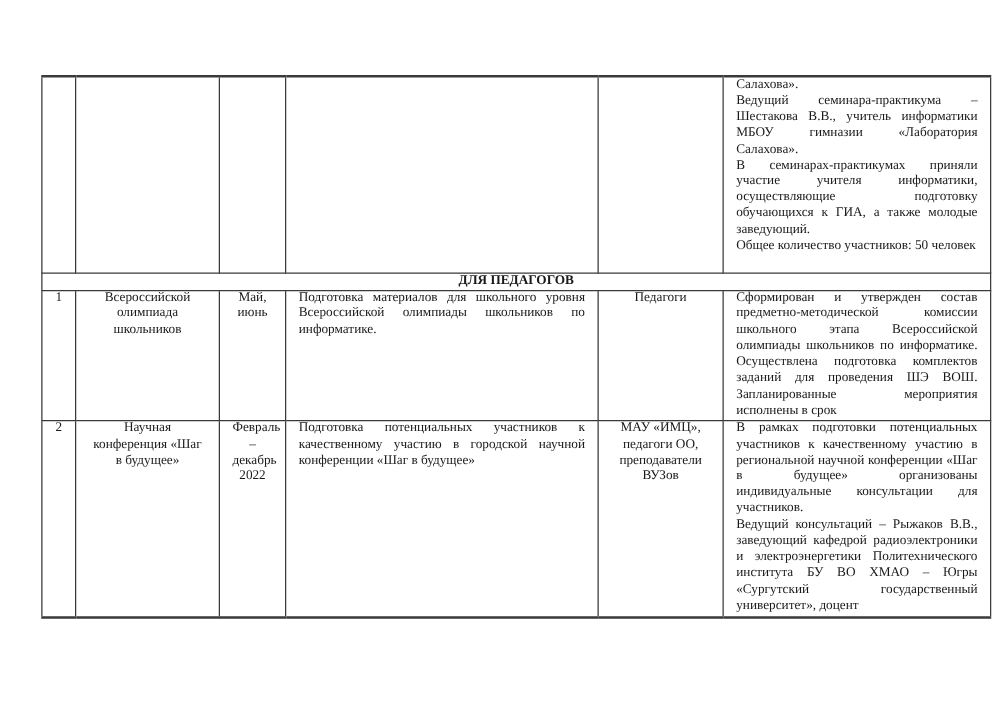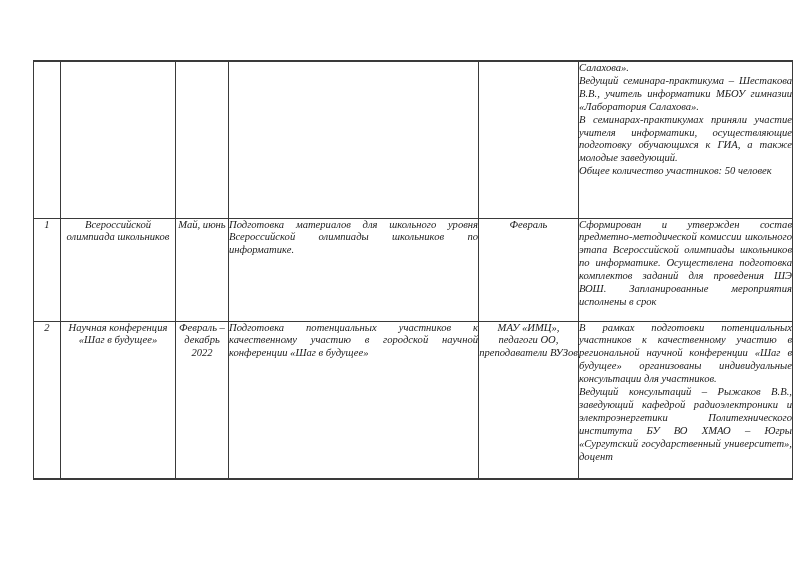--- a/index.html
+++ b/index.html
@@ -1,21 +1,21 @@
 <!DOCTYPE html>
 <html><head>
 <meta charset="utf-8">
 <style>
   html, body { margin: 0; padding: 0; background: #ffffff; }
   body { width: 800px; height: 566px; position: relative; overflow: hidden;
          font-family: "Liberation Serif", "DejaVu Serif", serif; color: #1a1a1a; }
   .page { position: absolute; left: 0; top: 0; width: 800px; height: 566px; background: #fff; }
   table.doc { position: absolute; left: 33px; top: 60px; width: 759px;
               border-collapse: collapse; table-layout: fixed; font-size: 10.6px; line-height: 12.9px; }
-  table.doc td { border: 1px solid #3a3a3a; vertical-align: top; padding: 0 0; font-style: italic; }
+  table.doc td { border: 1px solid #3a3a3a; vertical-align: top; padding: 0 10px; }
   table.doc tr.top-border td { border-top: 2px solid #3a3a3a; }
   .c { text-align: center; }
   .j { text-align: justify; text-align-last: left; }
   .section { font-weight: bold; text-align: center; font-size: 10.6px; }
   .p { margin: 0; }
   tr.bottom td { border-bottom: 2px solid #3a3a3a; }
 </style>
 </head>
 <body>
 
@@ -39,27 +39,30 @@
       <td></td>
       <td class="j">
         <p class="p">Салахова».</p>
         <p class="p">Ведущий семинара-практикума – Шестакова В.В., учитель информатики МБОУ гимназии «Лаборатория Салахова».</p>
         <p class="p">В семинарах-практикумах приняли участие учителя информатики, осуществляющие подготовку обучающихся к ГИА, а также молодые заведующий.</p>
         <p class="p">Общее количество участников: 50 человек</p>
       </td>
     </tr>
 
 
+    <tr style="height:14px">
+      <td colspan="6" class="section">ДЛЯ ПЕДАГОГОВ</td>
+    </tr>
 
     <tr style="height:103px">
       <td class="c">1</td>
       <td class="c">Всероссийской олимпиада школьников</td>
       <td class="c">Май, июнь</td>
       <td class="j">Подготовка материалов для школьного уровня Всероссийской олимпиады школьников по информатике.</td>
-      <td class="c">Февраль</td>
+      <td class="c">Педагоги</td>
       <td class="j">
         <p class="p">Сформирован и утвержден состав предметно-методической комиссии школьного этапа Всероссийской олимпиады школьников по информатике. Осуществлена подготовка комплектов заданий для проведения ШЭ ВОШ. Запланированные мероприятия исполнены в срок</p>
       </td>
     </tr>
 
     <tr class="bottom" style="height:158px">
       <td class="c">2</td>
       <td class="c">Научная конференция «Шаг в будущее»</td>
       <td class="c">Февраль – декабрь 2022</td>
       <td class="j">Подготовка потенциальных участников к качественному участию в городской научной конференции «Шаг в будущее»</td>

